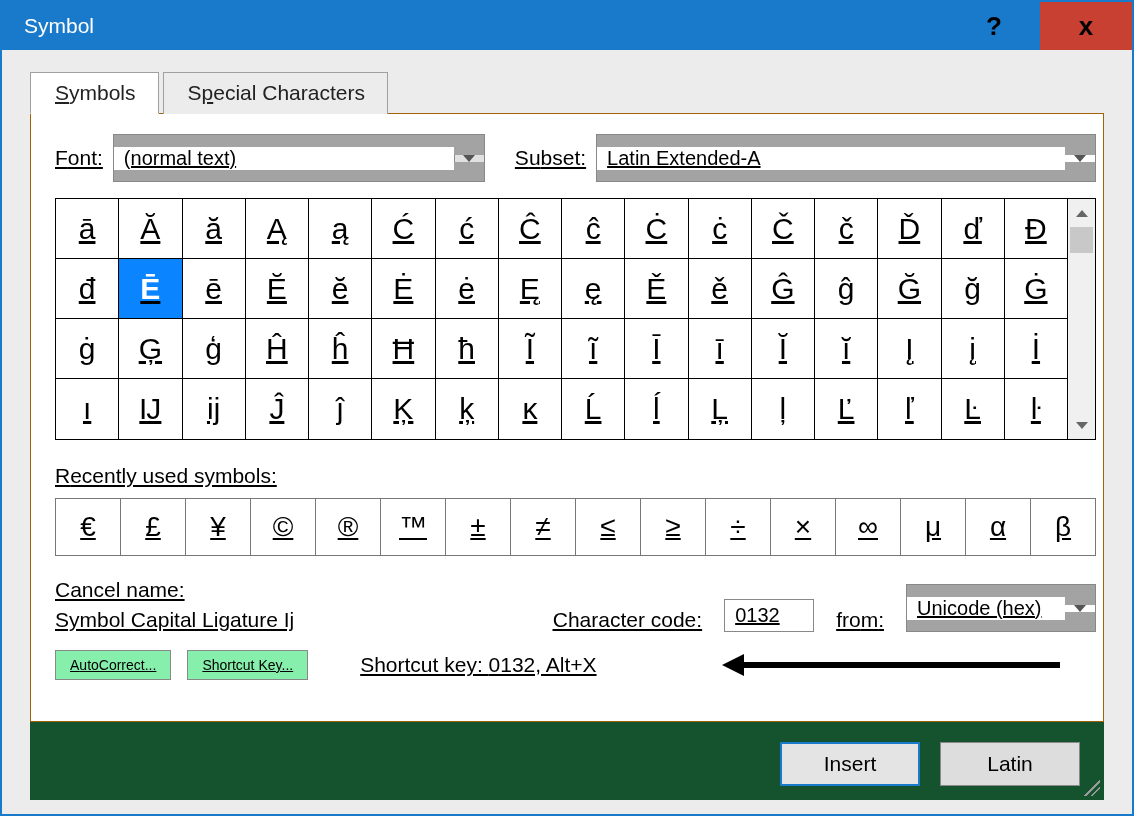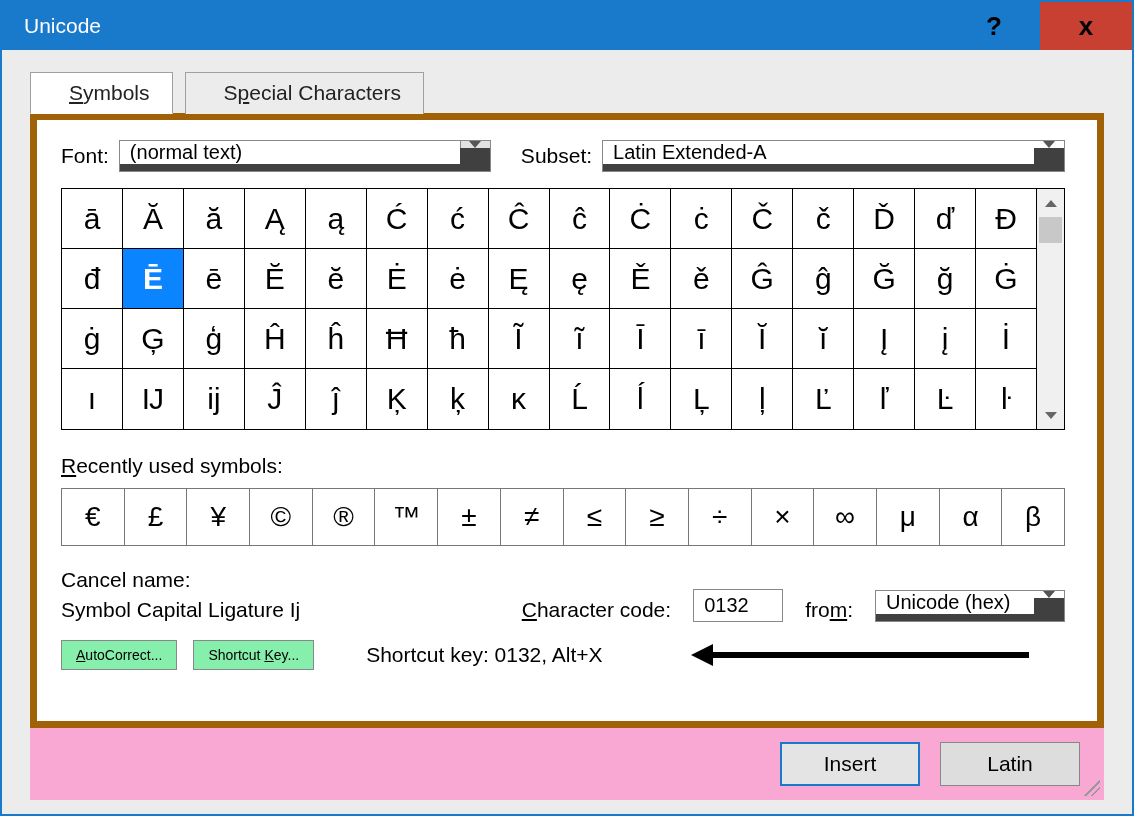--- a/index.html
+++ b/index.html
@@ -52,60 +52,61 @@
     padding: 22px 28px 14px 28px;
     display: flex;
     flex-direction: column;
   }
   .tabs {
     display: flex;
     position: relative;
     z-index: 2;
   }
   .tab {
-    padding: 8px 22px 8px 38px;
+    padding: 8px 22px 8px 24px;
     font-size: 21px;
     background: #ececec;
     border: 1px solid #a0a0a0;
     border-bottom: none;
     color: #222;
-    margin-right: 12px;
+    margin-right: 4px;
     position: relative;
   }
   .tab.active {
     background: #fff;
     border: 1px solid #a0a0a0;
     border-bottom: 1px solid #fff;
     z-index: 3;
   }
   .tab .ul { text-decoration: underline; }
   .panel {
     background: #fff;
-    border: 7px solid #a16207;
+    border: 1px solid #a16207;
     flex: 1;
     margin-top: -1px;
-    padding: 20px 32px 14px 24px;
+    padding: 20px 7px 14px 24px;
     display: flex;
     flex-direction: column;
     position: relative;
     z-index: 1;
+    text-decoration: underline;
   }
   .row1 {
     display: flex;
     align-items: center;
     gap: 10px;
     margin-bottom: 16px;
     font-size: 21px;
   }
   .combo {
     display: flex;
-    align-items: flex-start;
+    align-items: center;
     border: 1px solid #888;
-    background: #404040;
-    height: 32px;
+    background: #a3a3a3;
+    height: 48px;
   }
   .combo-input {
     border: none;
     padding: 0 10px;
     font-size: 20px;
     font-family: inherit;
     outline: none;
   }
   .combo-btn {
     width: 30px;
@@ -258,23 +259,23 @@
     top: -8px;
     width: 0; height: 0;
     border-top: 11px solid transparent;
     border-bottom: 11px solid transparent;
     border-right: 22px solid #000;
   }
   .footer {
     display: flex;
     justify-content: flex-end;
     gap: 20px;
-    padding: 14px 24px 14px 0;
-    position: relative;
-    background: #f9a8d4;
+    padding: 20px 24px 14px 0;
+    position: relative;
+    background: #14532d;
   }
   .footer .btn2 {
     width: 140px;
     padding: 8px 0;
     background: #ddd;
     border: 1px solid #888;
     font-size: 21px;
     font-family: inherit;
     cursor: pointer;
   }
@@ -291,21 +292,21 @@
     background:
       linear-gradient(135deg, transparent 0 50%, #999 50% 58%, transparent 58% 70%, #999 70% 78%, transparent 78%);
   }
 </style>
 </head>
 <body>
 
 <div class="window">
 
   <div class="titlebar">
-    <div class="titlebar-title">Unicode</div>
+    <div class="titlebar-title">Symbol</div>
     <div class="titlebar-buttons">
       <div class="titlebar-btn titlebar-help">?</div>
       <div class="titlebar-btn titlebar-close">x</div>
     </div>
   </div>
 
   <div class="content">
 
     <div class="tabs">
       <div class="tab active"><span class="ul">S</span>ymbols</div>

